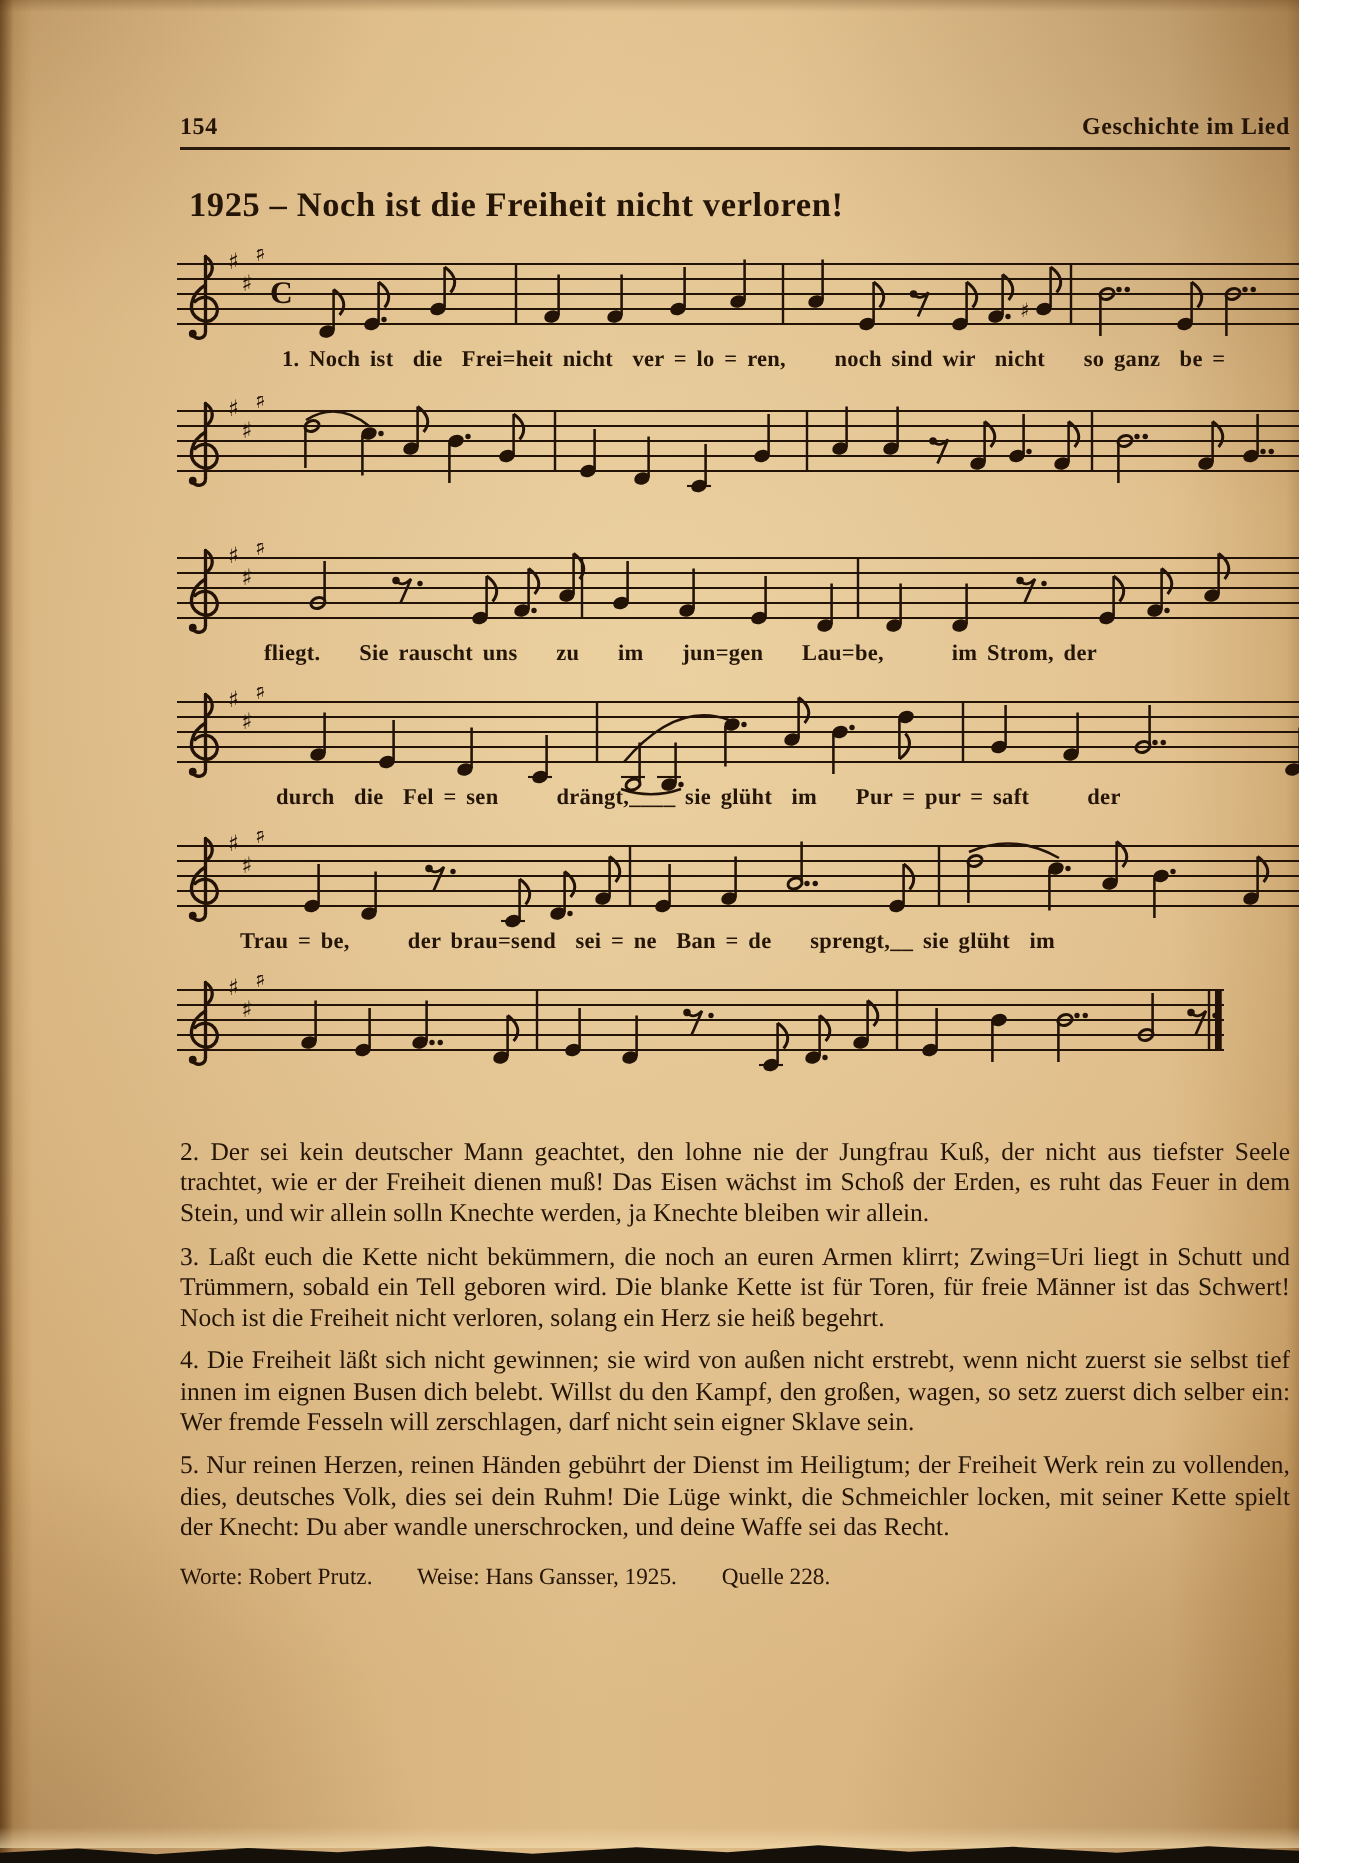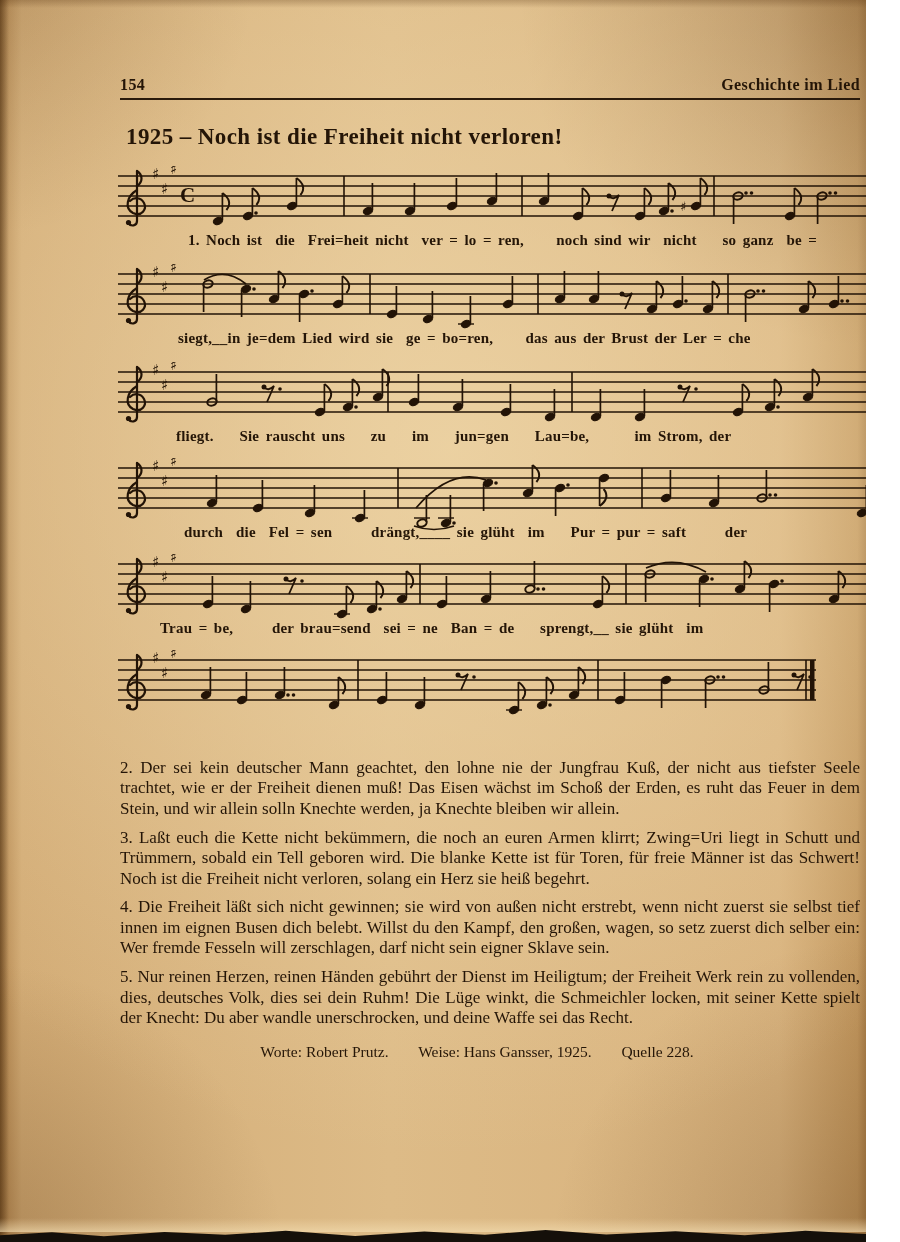--- a/index.html
+++ b/index.html
@@ -25,21 +25,21 @@
     align-items:flex-end;border-bottom:2.5px solid #2a1a0b;padding-bottom:4px;
     font-size:16px;font-weight:700;letter-spacing:.4px;}
   .title{position:absolute;left:126px;top:124px;font-size:23px;font-weight:700;letter-spacing:.4px;}
   .system{position:absolute;left:116px;width:784px;}
   .system svg{display:block;}
   .lyric{margin-top:-8px;font-size:15px;font-weight:700;white-space:pre;
     letter-spacing:.2px;word-spacing:2.5px;}
   .verses{position:absolute;left:120px;top:758px;width:740px;font-size:17px;font-weight:400;
     line-height:20.4px;text-align:justify;}
   .verses p{margin:0 0 8.5px 0;}
-  .credits{margin-top:14px;font-size:15.5px;text-align:center;}
+  .credits{margin-top:14px;font-size:15.5px;text-align:left;}
   .credits span{margin-right:26px;}
 </style>
 </head>
 <body>
 
 <div class="page">
   <div class="hdr">
     <span>154</span>
     <span>Geschichte im Lied</span>
   </div>
@@ -189,21 +189,20 @@
         <line x1="692.4" y1="44" x2="692.4" y2="17" stroke="#221306" stroke-width="1.7"></line>
         <path d="M692.4 17 C 699.4 22 701.4 28 696.4 34" stroke="#221306" fill="none" stroke-width="2"></path>
         <ellipse cx="718" cy="40" rx="4.8" ry="3.5" transform="rotate(-18 718 40)" fill="#221306" stroke="#221306" stroke-width="1"></ellipse>
         <line x1="722.4" y1="39" x2="722.4" y2="12" stroke="#221306" stroke-width="1.7"></line>
         <circle cx="726" cy="37" r="1.8" fill="#221306"></circle>
         <circle cx="731.5" cy="37" r="1.8" fill="#221306"></circle>
         <ellipse cx="764" cy="55" rx="4.8" ry="3.5" transform="rotate(-18 764 55)" fill="#221306" stroke="#221306" stroke-width="1"></ellipse>
         <line x1="768.4" y1="54" x2="768.4" y2="27" stroke="#221306" stroke-width="1.7"></line>
         <path d="M768.4 27 C 775.4 32 777.4 38 772.4 44" stroke="#221306" fill="none" stroke-width="2"></path>
       </svg>
-    <div class="lyric" style="padding-left:62px">siegt,__in je=dem Lied wird sie  ge = bo=ren,     das aus der Brust der Ler = che</div>
   </div>
   <div class="system" style="top:362px">
     <svg class="stave" viewBox="0 0 784 74" width="784" height="74">
         <line x1="2" y1="10" x2="780" y2="10" stroke="#221306" stroke-width="1.3"></line>
         <line x1="2" y1="20" x2="780" y2="20" stroke="#221306" stroke-width="1.3"></line>
         <line x1="2" y1="30" x2="780" y2="30" stroke="#221306" stroke-width="1.3"></line>
         <line x1="2" y1="40" x2="780" y2="40" stroke="#221306" stroke-width="1.3"></line>
         <line x1="2" y1="50" x2="780" y2="50" stroke="#221306" stroke-width="1.3"></line>
         <g stroke="#221306" fill="none" stroke-width="2.2" stroke-linecap="round">
           <path d="M21 5 L21 55"></path>

